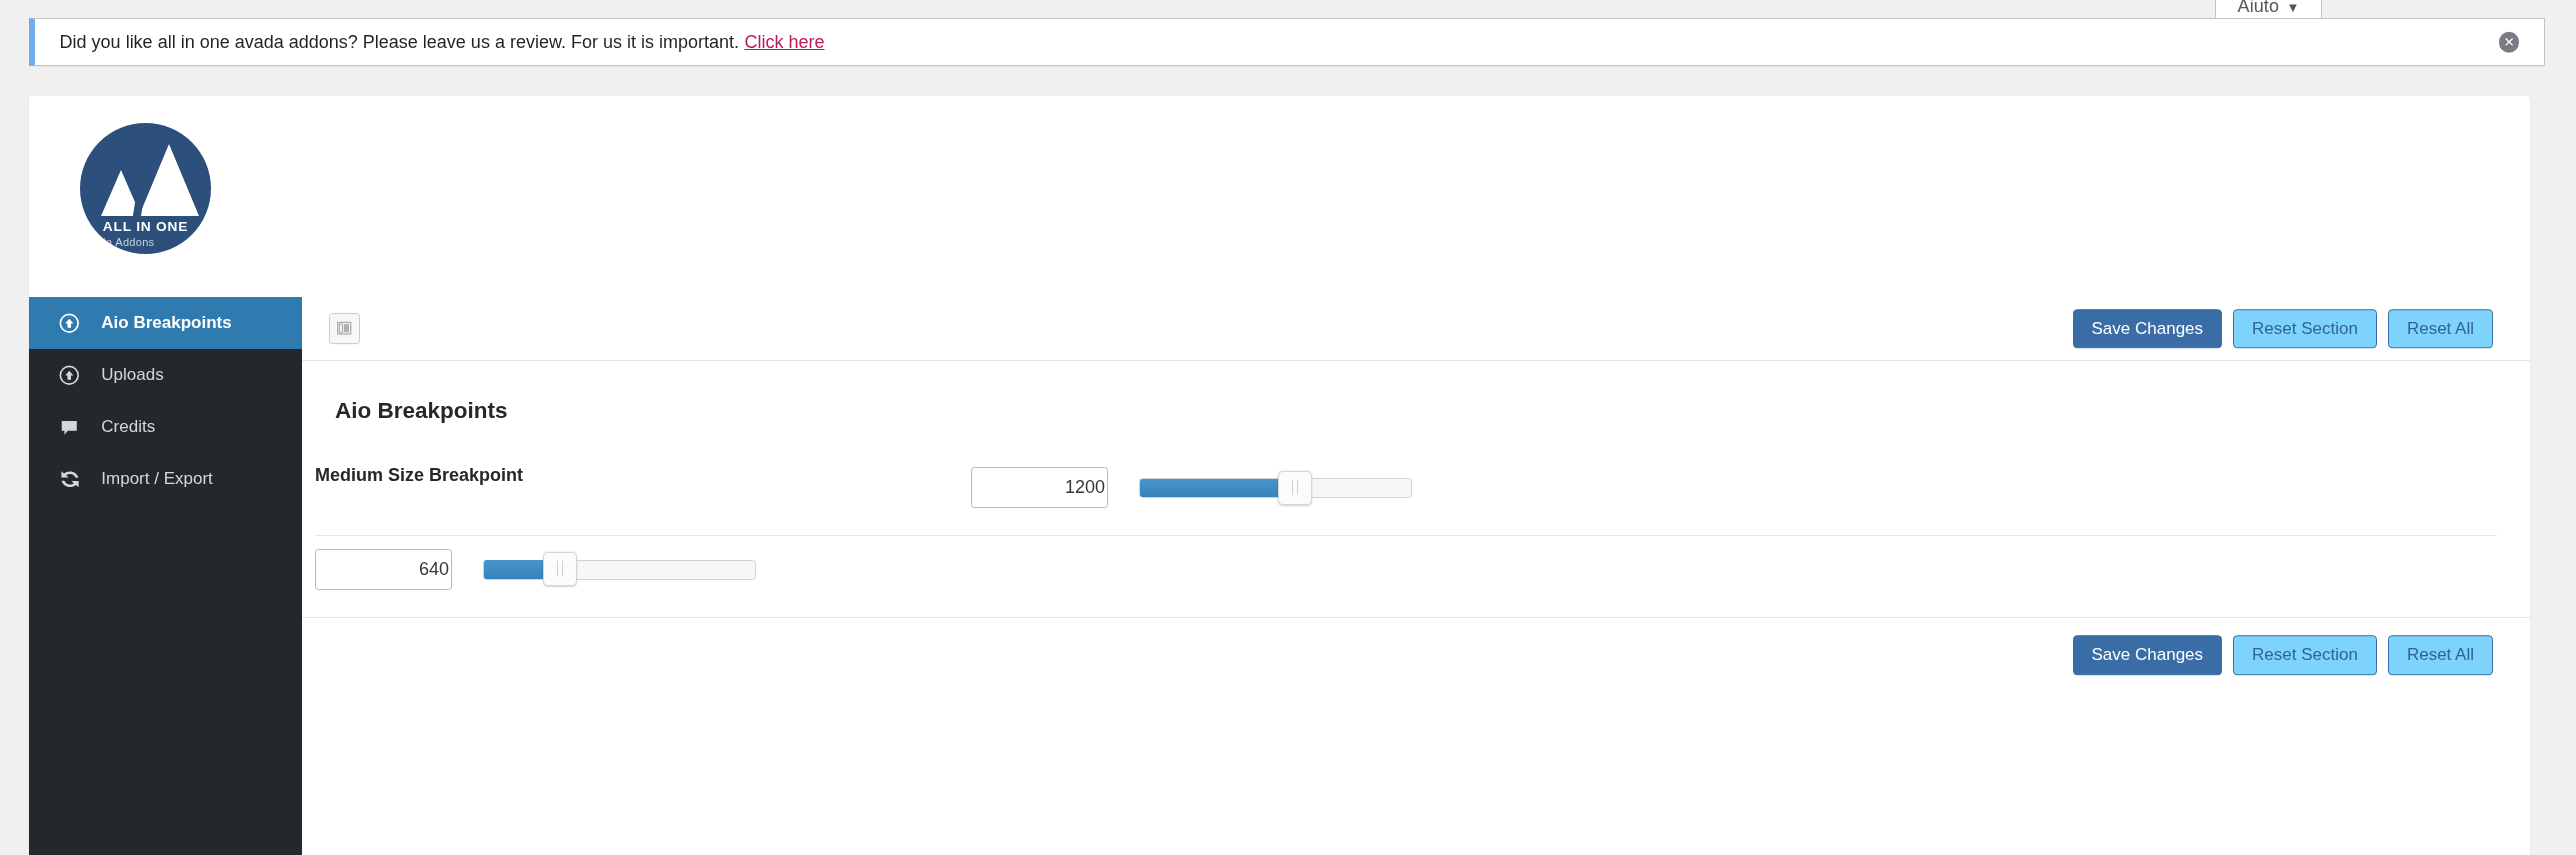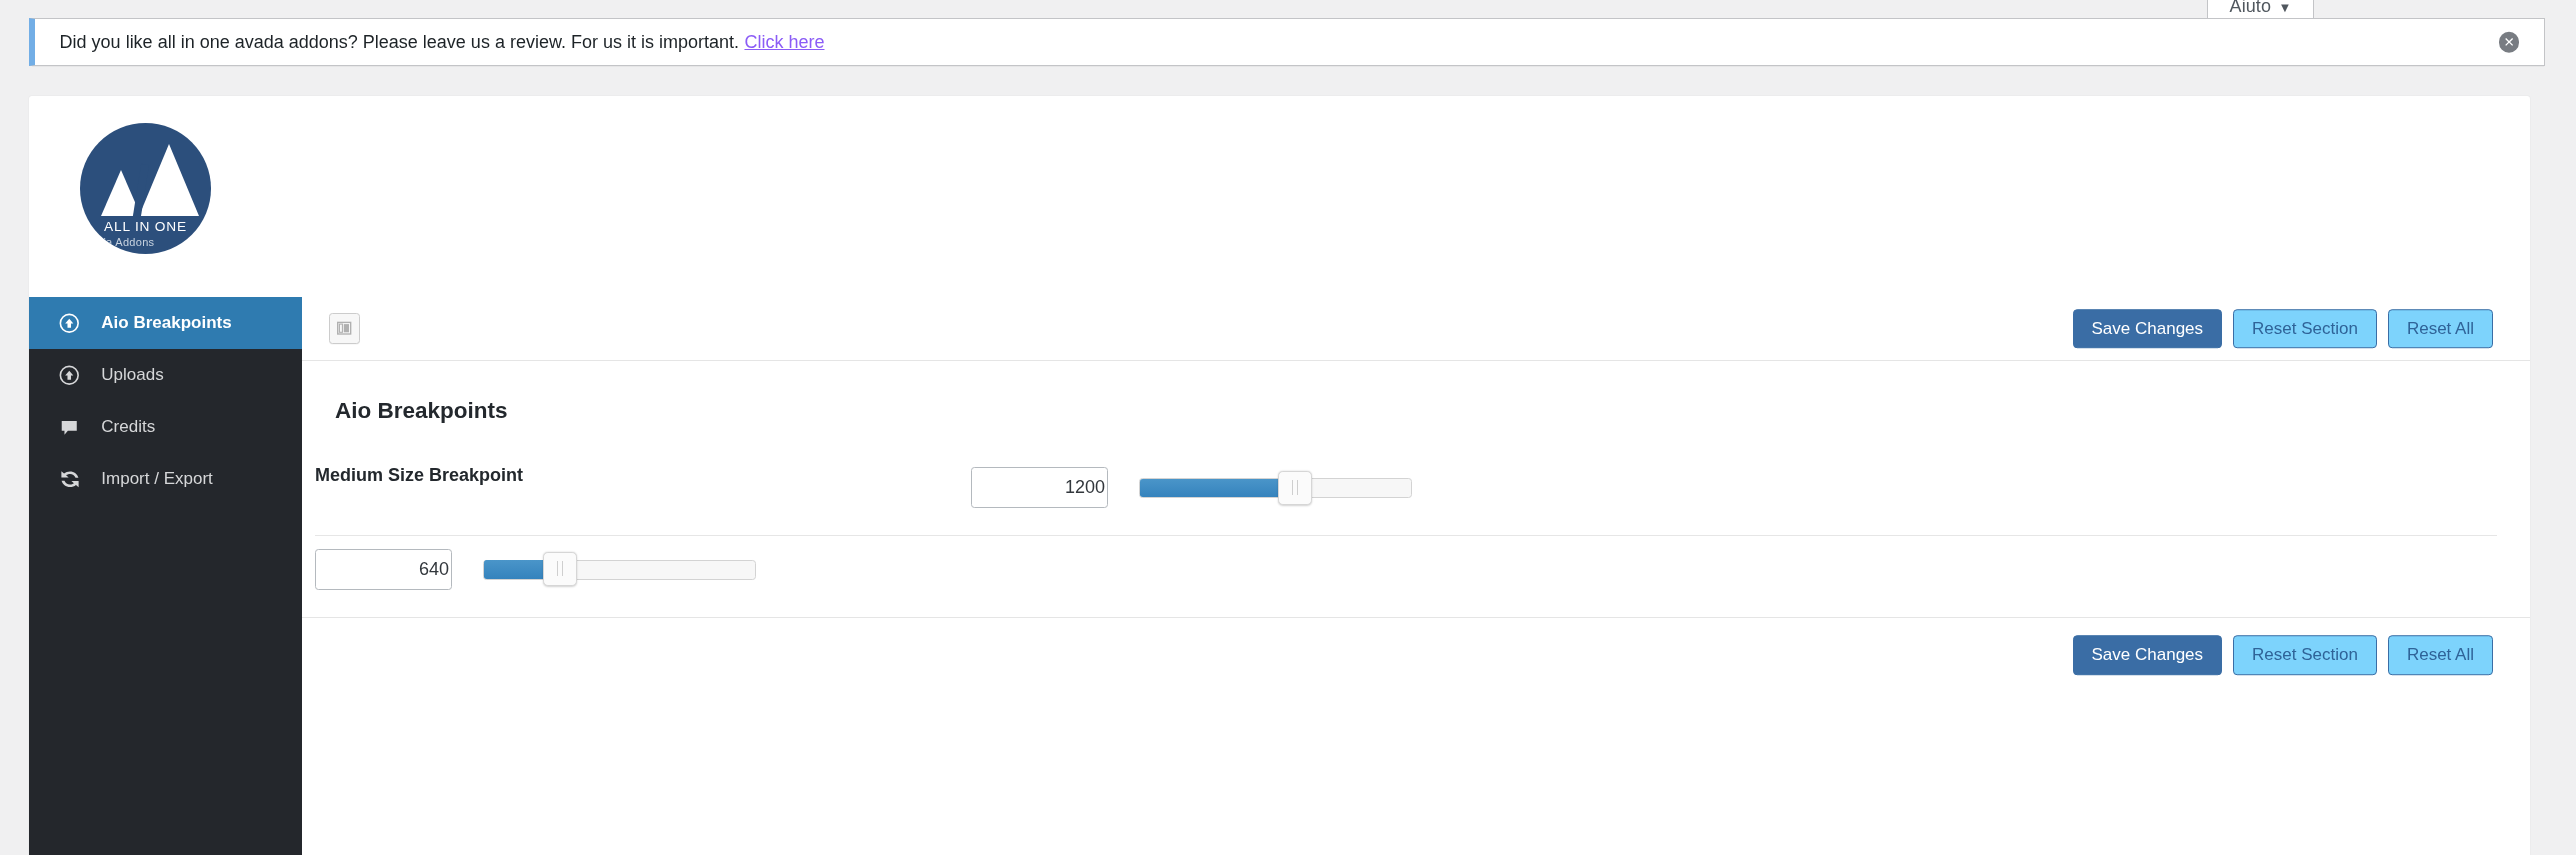--- a/index.html
+++ b/index.html
@@ -11,21 +11,21 @@
     height: 855px;
     background: #f0f0f1;
     font-family: "Liberation Sans", sans-serif;
     overflow: hidden;
     position: relative;
   }
 
   
   .admin-bar {
     position: absolute;
-    top: 0; left: 8px;
+    top: 0; left: 16px;
     width: 2352px;
     height: 30px;
     background: #f0f0f1;
   }
   .help-tab {
     position: absolute;
     top: -20.5px;
     right: 46px;
     width: 107px;
     height: 41px;
@@ -68,21 +68,21 @@
     align-items: center;
     box-shadow: 0 0.7px 0.7px rgba(0,0,0,.04);
   }
   .notice-text {
     margin-left: 24.6px;
     font-size: 18px;
     color: #1d2327;
     line-height: 1.3;
   }
   .notice-link {
-    color: #8b5cf6;
+    color: #be185d;
     text-decoration: underline;
     cursor: pointer;
     margin-left: 5.5px;
   }
   .notice-dismiss {
     position: absolute;
     right: 24.6px;
     top: 50%;
     transform: translateY(-50%);
     width: 20.5px;
@@ -155,21 +155,21 @@
     background: #2c4f7c;
     transform: rotate(9deg);
   }
   .logo-title {
     position: absolute;
     left: 0; right: 0;
     top: 96px;
     text-align: center;
     color: #ffffff;
     font-size: 13.7px;
-    font-weight: normal;
+    font-weight: bold;
     letter-spacing: 0.8px;
   }
   .logo-sub {
     position: absolute;
     left: 0; right: 0;
     top: 113px;
     text-align: left;
     color: #c8d3e0;
     font-size: 11px;
     letter-spacing: 0.3px;

